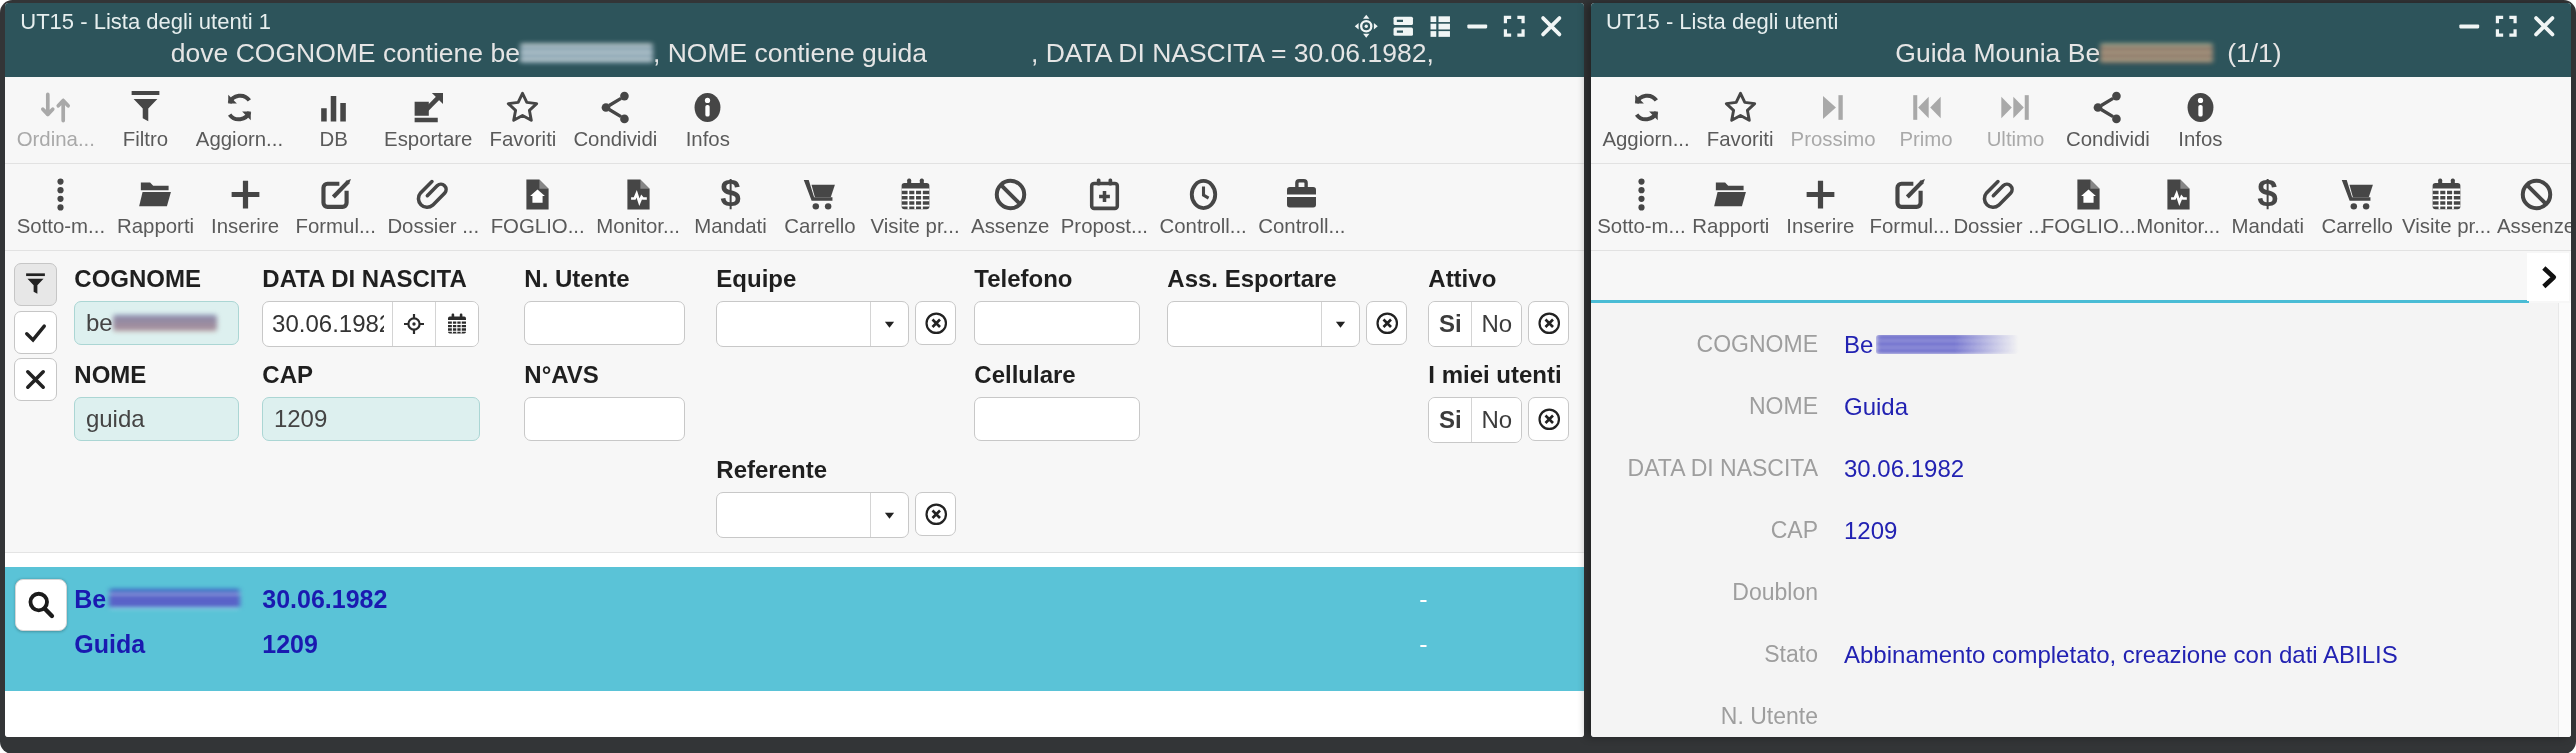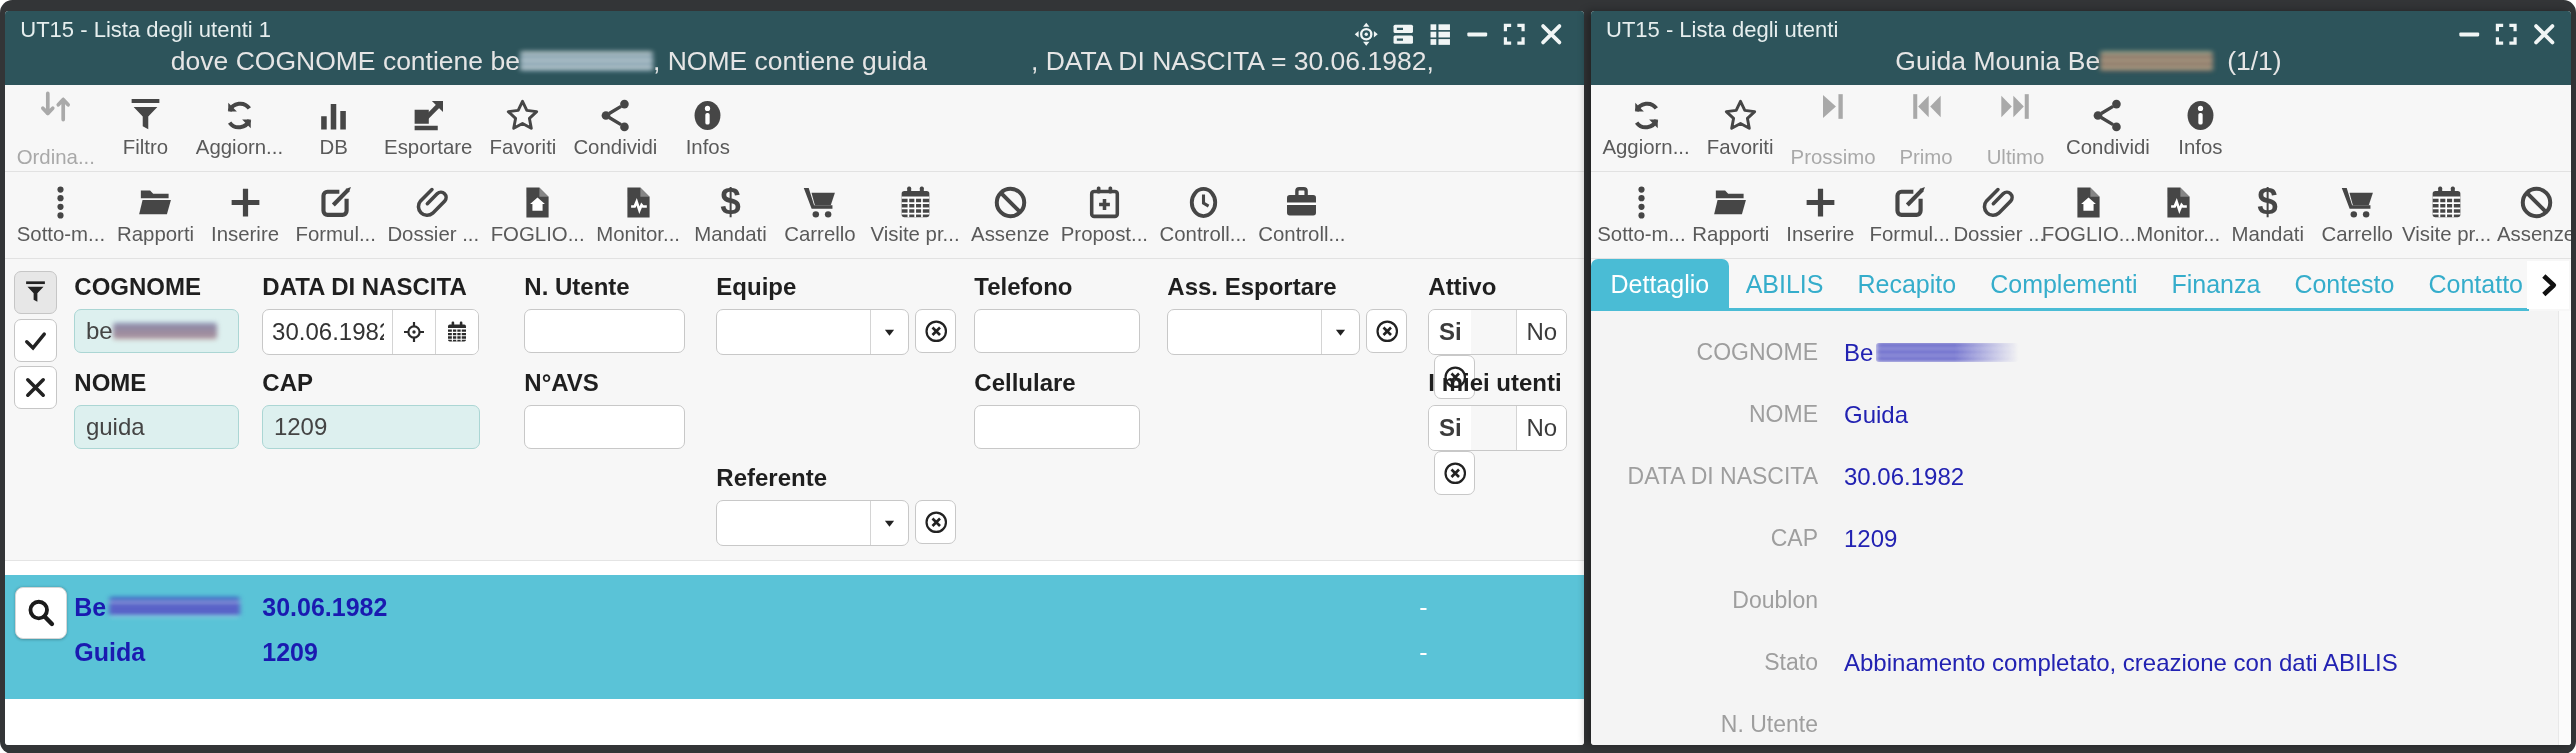--- a/index.html
+++ b/index.html
@@ -2,42 +2,42 @@
 <html style="font-size:14px"><head>
 <meta charset="utf-8">
 <title>UT15 - Lista degli utenti</title>
 <style>
   html,body{margin:0;padding:0;}
   body{width:2576px;height:754px;position:relative;background:#ffffff;
        font-family:"Liberation Sans","DejaVu Sans",sans-serif;overflow:hidden;}
   .frame{position:absolute;inset:0;background:#333537;border-radius:12.4px;}
 
   
-  .win{position:absolute;top:11px;height:734px;background:#f7f7f7;overflow:hidden;border-radius:3.5px;}
+  .win{position:absolute;top:3px;height:734px;background:#f7f7f7;overflow:hidden;border-radius:3.5px;}
   .win-left{left:5.3px;width:1579px;}
   .win-right{left:1584px;width:980px;box-shadow:-4.4px 0 8px rgba(0,0,0,.32);margin-left:7px;}
 
   .titlebar{position:absolute;left:0;right:0;top:0;height:74px;background:#2d545b;color:#fff;
             padding-left:15px;box-sizing:border-box;}
   .wt1{font-size:22px;line-height:29px;margin-top:3.5px;color:#e6eeee;white-space:nowrap;}
   .wt2{font-size:26.5px;line-height:35px;color:#e5e5e5;white-space:nowrap;text-align:center;}
   .w-icons{position:absolute;top:9.7px;right:19.5px;display:flex;gap:10.6px;color:#f0f5f5;}
   .win-right .w-icons{right:14px;}
   .w-ic{width:26.5px;height:26.5px;cursor:pointer;flex:0 0 auto;}
   .sub-gap{display:inline-block;width:104px;}
 
   
   .toolbar{display:flex;align-items:center;height:87px;padding-left:7px;gap:2.7px;
            border-bottom:0.9px solid #e2e2e2;box-sizing:border-box;background:#f7f7f7;}
   .toolbar.row1{margin-top:74px;}
   .tbtn{display:flex;flex-direction:column;align-items:center;justify-content:center;
         min-width:78px;height:81px;padding:0 4.4px;color:#464646;cursor:pointer;}
   .tb-ic{width:37px;height:37px;}
   .tb-label{font-size:20.4px;color:#5a5a5a;margin-top:1.8px;white-space:nowrap;}
-  .tbtn.disabled{color:#a9a9a9;justify-content:space-between;}
+  .tbtn.disabled{color:#a9a9a9;}
   .tbtn.disabled .tb-label{color:#a9a9a9;}
 
   
   .form-area{position:absolute;left:0;right:0;top:248px;height:301px;}
   .side-actions{position:absolute;left:8.8px;top:12.4px;display:flex;flex-direction:column;gap:4.4px;}
   .sbtn{width:41px;height:41px;border:1.4px solid #c6c6c6;border-radius:7px;background:#fff;
         display:flex;align-items:center;justify-content:center;color:#222;cursor:pointer;}
   .sbtn.active{background:#e7e7e7;}
   .sbtn svg{width:25px;height:25px;}
   .f{position:absolute;}
@@ -60,21 +60,21 @@
              border-left:1.4px solid #d4d4d4;color:#222;}
   .sel-arrow svg{width:17px;height:17px;}
   .clear-btn{display:inline-flex;width:41px;height:44px;border:1.4px solid #c8c8c8;border-radius:7px;
              background:#fff;align-items:center;justify-content:center;color:#222;margin-left:6.2px;
              vertical-align:top;cursor:pointer;box-sizing:border-box;}
   .clear-btn svg{width:26.5px;height:26.5px;}
   .ybtn{display:inline-flex;height:44px;align-items:center;justify-content:center;font-size:24px;
         color:#3c3c3c;background:#fff;cursor:pointer;box-sizing:border-box;}
   .ygrp{display:inline-flex;border:1.4px solid #c8c8c8;border-radius:7px;overflow:hidden;vertical-align:top;}
   .ybtn.yes{width:42px;font-weight:bold;}
-  .ybtn.no{width:50px;border-left:1.4px solid #d4d4d4;margin-left:45px;}
+  .ybtn.no{width:50px;border-left:1.4px solid #d4d4d4;}
 
   
   .results{position:absolute;left:0;right:0;top:549px;bottom:0;background:#fff;border-top:0.9px solid #e4e4e4;}
   .rrow{position:absolute;left:0;right:0;top:14px;height:124px;background:#5ac3d7;cursor:pointer;}
   .rline{position:absolute;left:0;right:0;height:39px;font-size:25px;font-weight:700;color:#1a1ab0;}
   .rline .c1{position:absolute;left:69px;top:5.3px;white-space:nowrap;}
   .rline .c2{position:absolute;left:257px;top:5.3px;}
   .rline .dash{position:absolute;left:1414px;top:5.3px;color:#ffffff;font-weight:400;}
   .zoom-btn{position:absolute;left:9.7px;top:11.5px;width:50px;height:50px;background:#fff;
             border:0.9px solid #d6d6d6;border-radius:8px;display:flex;align-items:center;justify-content:center;
@@ -741,43 +741,20 @@
     <span class="tb-label">Visite pr...</span>
   </div>
         <div class="tbtn">
     <svg class="tb-ic" viewBox="0 0 24 24">
             <use href="#i-ban"></use>
           </svg>
     <span class="tb-label">Assenze</span>
   </div>
       </div>
 
-    <div class="tabs">
-        <div class="tab active">
-    <span>Dettaglio</span>
-  </div>
-        <div class="tab">
-    <span>ABILIS</span>
-  </div>
-        <div class="tab">
-    <span>Recapito</span>
-  </div>
-        <div class="tab">
-    <span>Complementi</span>
-  </div>
-        <div class="tab">
-    <span>Finanza</span>
-  </div>
-        <div class="tab">
-    <span>Contesto</span>
-  </div>
-        <div class="tab">
-    <span>Contatto</span>
-  </div>
-      </div>
     <div class="tab-underline"></div>
     <div class="tab-more">
       <svg viewBox="0 0 24 24">
           <use href="#i-chev-right"></use>
         </svg>
     </div>
 
     <div class="details">
         <div class="drow redacted">
     <span class="dlabel">COGNOME</span>

